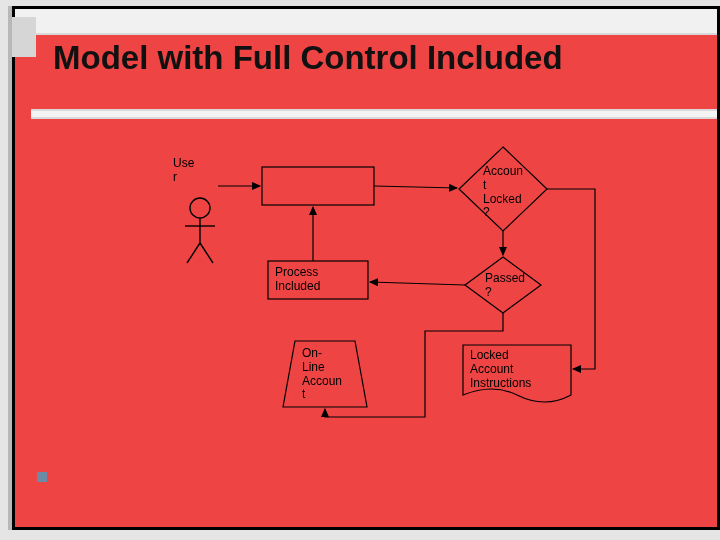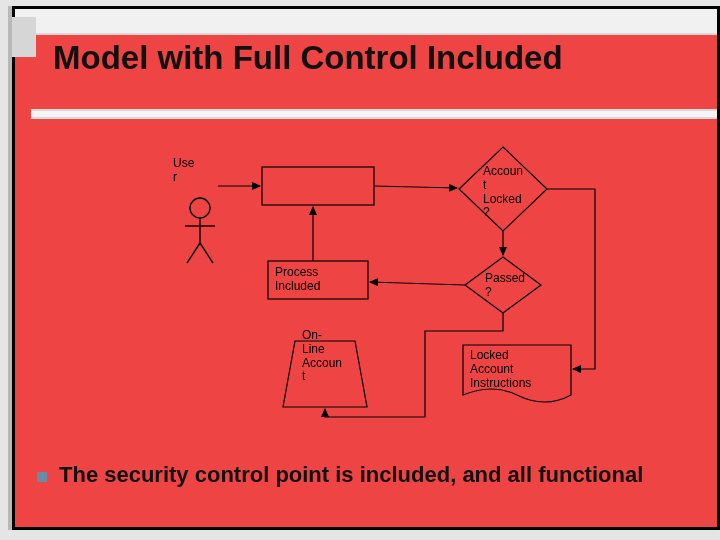--- a/index.html
+++ b/index.html
@@ -144,23 +144,22 @@
   <div class="node-label" style="left:148px; top:148px;margin-left:10px;">Use
 r</div>
   <div class="node-label" style="left:468px; top:156px;">Accoun
 t
 Locked
 ?</div>
   <div class="node-label" style="left:260px; top:257px;">Process
 Included</div>
   <div class="node-label" style="left:470px; top:263px;">Passed
 ?</div>
-  <div class="node-label" style="left:287px; top:320px;">On-
+  <div class="node-label" style="left:287px; top:338px;">On-
 Line
 Accoun
 t</div>
   <div class="node-label" style="left:455px; top:340px;">Locked
 Account
 Instructions</div>
 
   <div class="bullet-mark"></div>
-  <div class="bullet-text">The security control point is included, and all functional</div>
 </div>
 
 </body></html>

